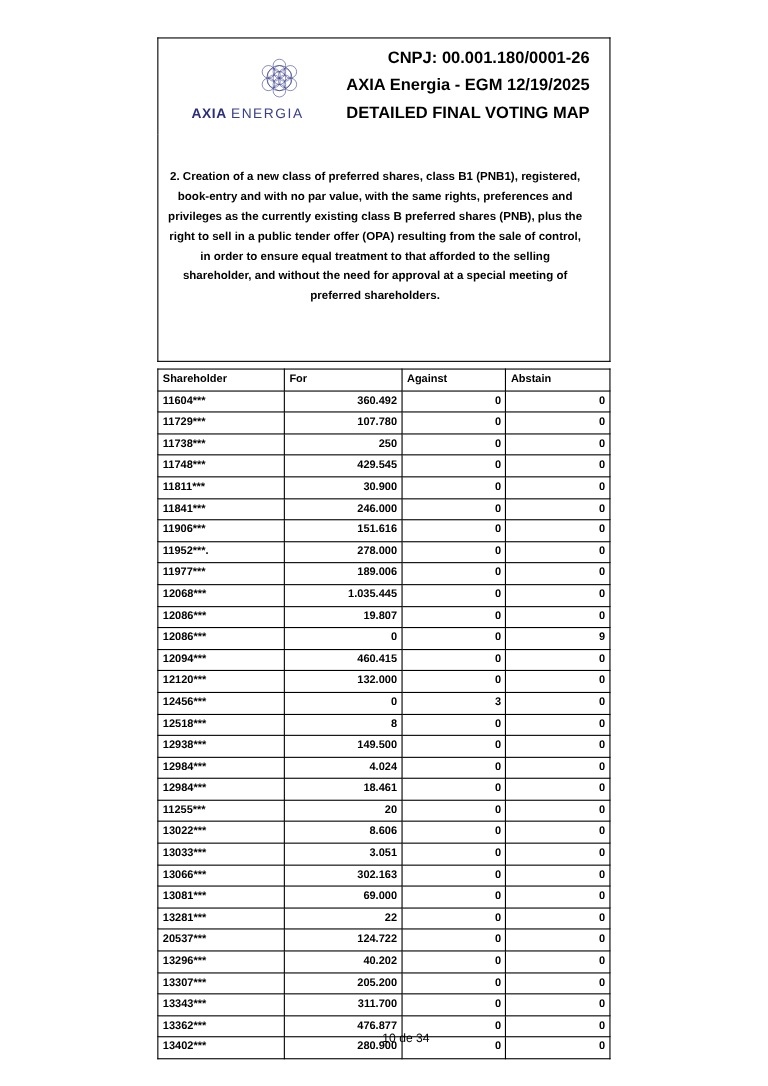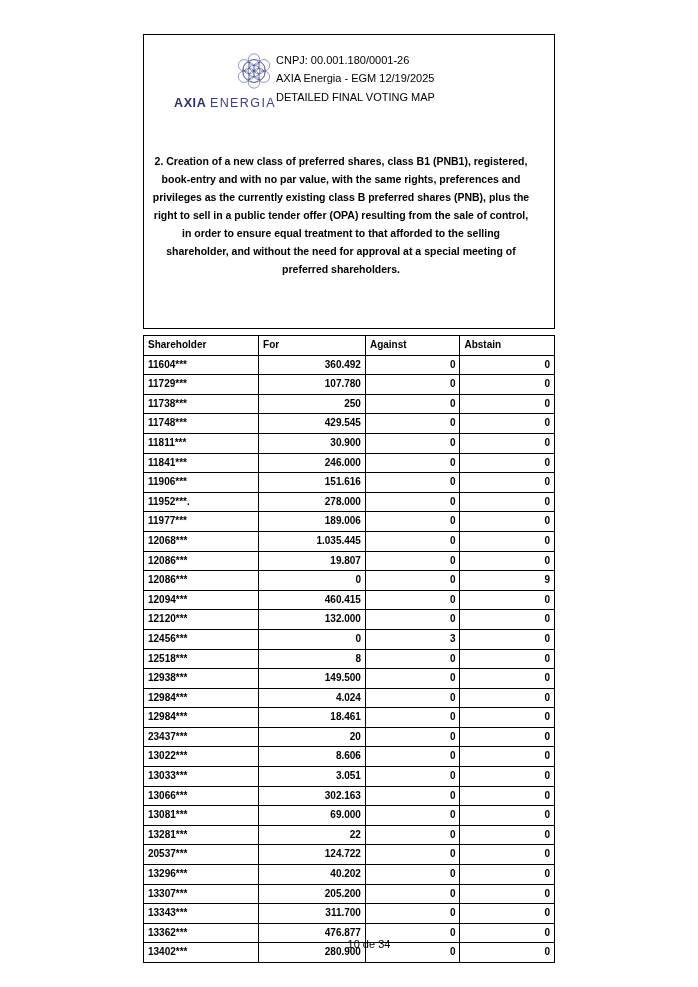--- a/index.html
+++ b/index.html
@@ -51,23 +51,23 @@
     margin-top: 3px;
     white-space: nowrap;
   }
   .logo-text .light {
     font-weight: normal;
     color: #3a3f8a;
     letter-spacing: 1.4px;
   }
   .header-titles {
     flex: 1;
-    text-align: left;
-    font-size: 11px;
-    font-weight: normal;
+    text-align: right;
+    font-size: 15px;
+    font-weight: bold;
     line-height: 1.65;
     padding-right: 18px;
   }
   
   .resolution-box {
     border: 1px solid #000000;
     border-top: none;
     box-sizing: border-box;
     padding: 30px 22px 26px 6px;
     height: 207px;
@@ -290,21 +290,21 @@
           <td class="num">0</td>
           <td class="num">0</td>
         </tr>
         <tr>
           <td class="shareholder">12984***</td>
           <td class="num">18.461</td>
           <td class="num">0</td>
           <td class="num">0</td>
         </tr>
         <tr>
-          <td class="shareholder">23437***</td>
+          <td class="shareholder">11255***</td>
           <td class="num">20</td>
           <td class="num">0</td>
           <td class="num">0</td>
         </tr>
         <tr>
           <td class="shareholder">13022***</td>
           <td class="num">8.606</td>
           <td class="num">0</td>
           <td class="num">0</td>
         </tr>

